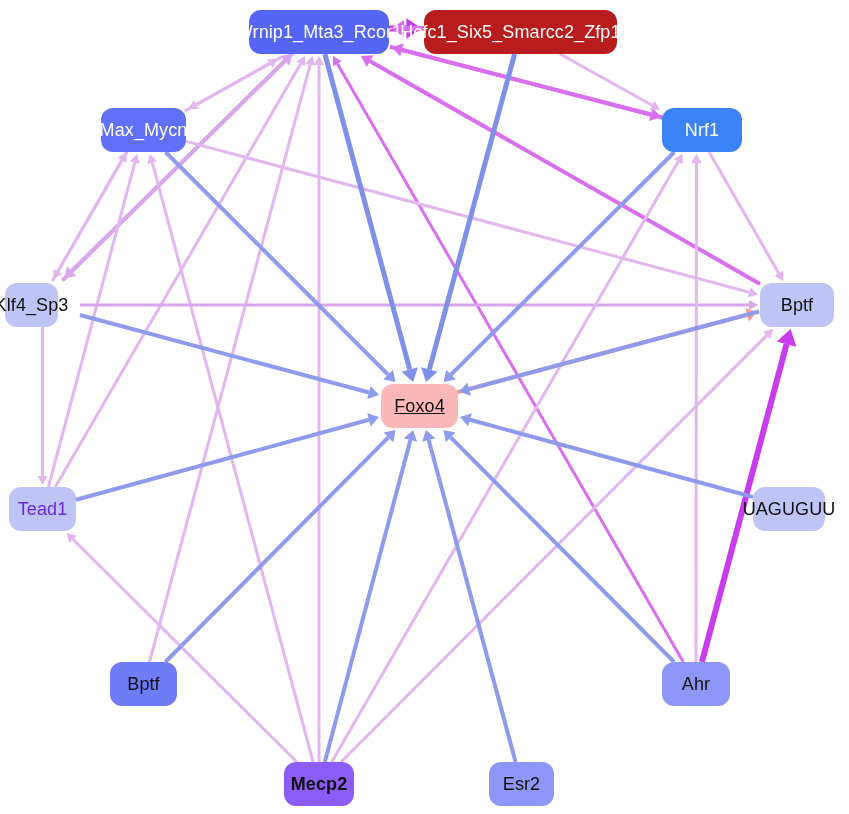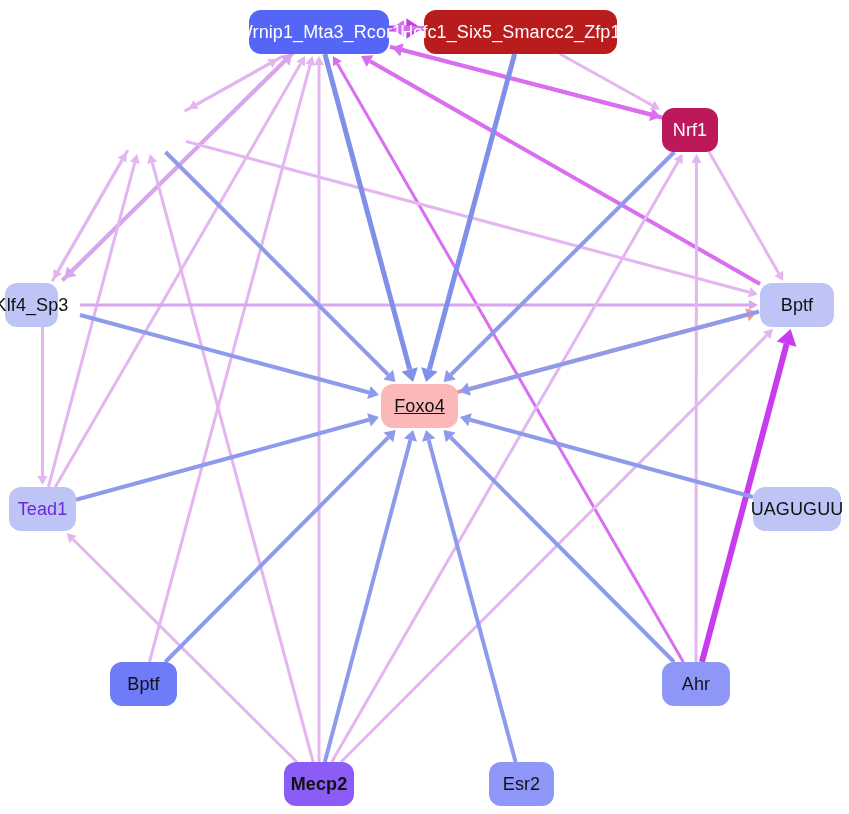--- a/index.html
+++ b/index.html
@@ -130,24 +130,25 @@
       <line x1="324.9" y1="54.0" x2="409.7" y2="369.4" stroke="#7f90e8" stroke-width="5" stroke-linecap="butt"></line>
       <polygon points="413.1,382.0 401.5,371.7 417.9,367.2" fill="#7f90e8"></polygon>
       <line x1="514.6" y1="54.0" x2="429.4" y2="369.4" stroke="#7f90e8" stroke-width="5" stroke-linecap="butt"></line>
       <polygon points="426.0,382.0 421.2,367.2 437.6,371.7" fill="#7f90e8"></polygon>
       <line x1="674.4" y1="152.0" x2="451.0" y2="374.7" stroke="#8e9bec" stroke-width="4" stroke-linecap="butt"></line>
       <polygon points="443.6,382.0 446.2,369.8 455.8,379.5" fill="#8e9bec"></polygon>
     </svg>
   <div id="node-layer">
       <div class="node" style="left: 249px; top: 10px; width: 140px; height: 44px; background: rgb(85, 102, 247); color: rgb(255, 255, 255);">Wrnip1_Mta3_Rcor1</div>
       <div class="node" style="left: 424px; top: 10px; width: 193px; height: 44px; background: #b91c1c; color: rgb(255, 255, 255);">Hcfc1_Six5_Smarcc2_Zfp143</div>
-      <div class="node" style="left: 662px; top: 108px; width: 56px; height: 44px; background: #be185d; color: rgb(255, 255, 255); text-align: right;">Nrf1</div>
+      <div class="node" style="left: 101px; top: 108px; width: 85px; height: 44px; background: rgb(97, 112, 248); color: rgb(255, 255, 255);">Max_Mycn</div>
+      <div class="node" style="left: 662px; top: 108px; width: 80px; height: 44px; background: #3b82f6; color: rgb(255, 255, 255); text-align: right;">Nrf1</div>
       <div class="node" style="left: 5px; top: 283px; width: 53px; height: 44px; background: rgb(190, 196, 245); color: rgb(17, 17, 17);">Klf4_Sp3</div>
       <div class="node" style="left: 760px; top: 283px; width: 74px; height: 44px; background: rgb(190, 196, 245); color: rgb(17, 17, 17);">Bptf</div>
       <div class="node" style="left: 381px; top: 384px; width: 77px; height: 44px; background: rgb(252, 184, 184); color: rgb(17, 17, 17); text-decoration: underline;">Foxo4</div>
       <div class="node" style="left: 9px; top: 487px; width: 67px; height: 44px; background: rgb(190, 196, 245); color: #6d28d9;">Tead1</div>
-      <div class="node" style="left: 753px; top: 487px; width: 88px; height: 44px; background: rgb(190, 196, 245); color: rgb(17, 17, 17);">UAGUGUU</div>
+      <div class="node" style="left: 753px; top: 487px; width: 72px; height: 44px; background: rgb(190, 196, 245); color: rgb(17, 17, 17);">UAGUGUU</div>
       <div class="node" style="left: 662px; top: 662px; width: 68px; height: 44px; background: rgb(142, 151, 248); color: rgb(17, 17, 17);">Ahr</div>
       <div class="node" style="left: 110px; top: 662px; width: 67px; height: 44px; background: rgb(110, 124, 248); color: rgb(17, 17, 17);">Bptf</div>
       <div class="node" style="left: 284px; top: 762px; width: 70px; height: 44px; background: #8b5cf6; color: rgb(17, 17, 17); font-weight: bold;">Mecp2</div>
       <div class="node" style="left: 489px; top: 762px; width: 65px; height: 44px; background: rgb(142, 151, 248); color: rgb(17, 17, 17);">Esr2</div>
     </div>
 </div>
 
 </body></html>

